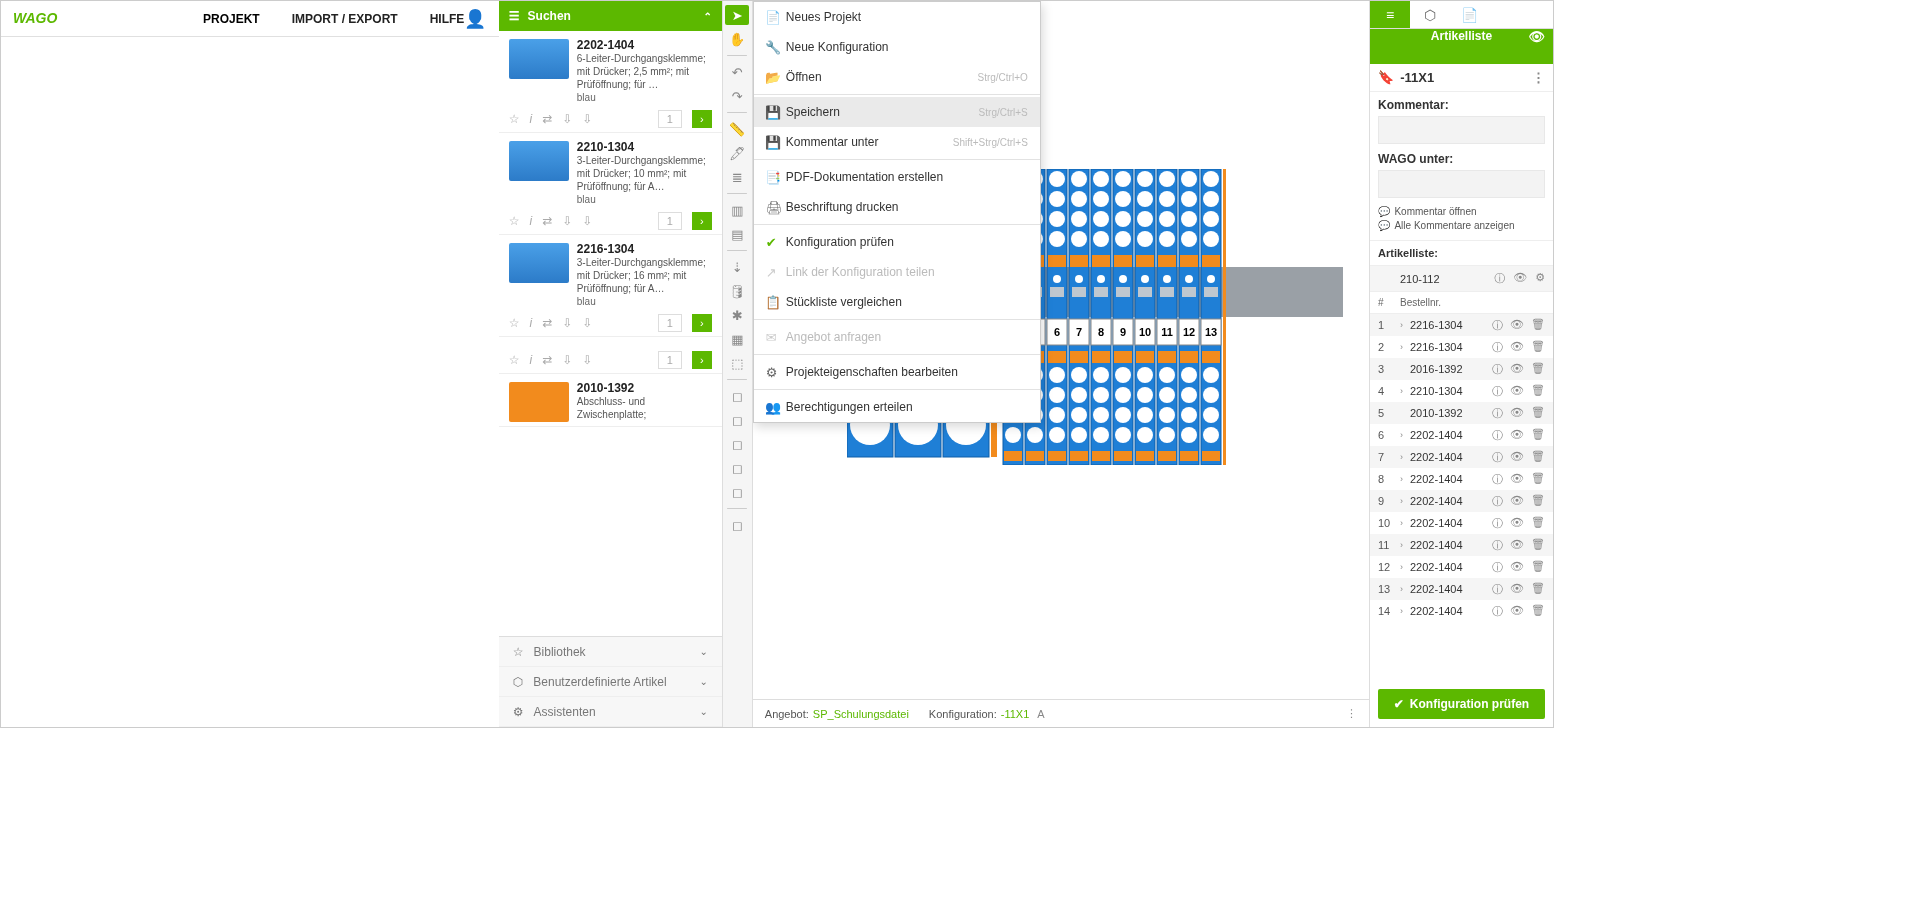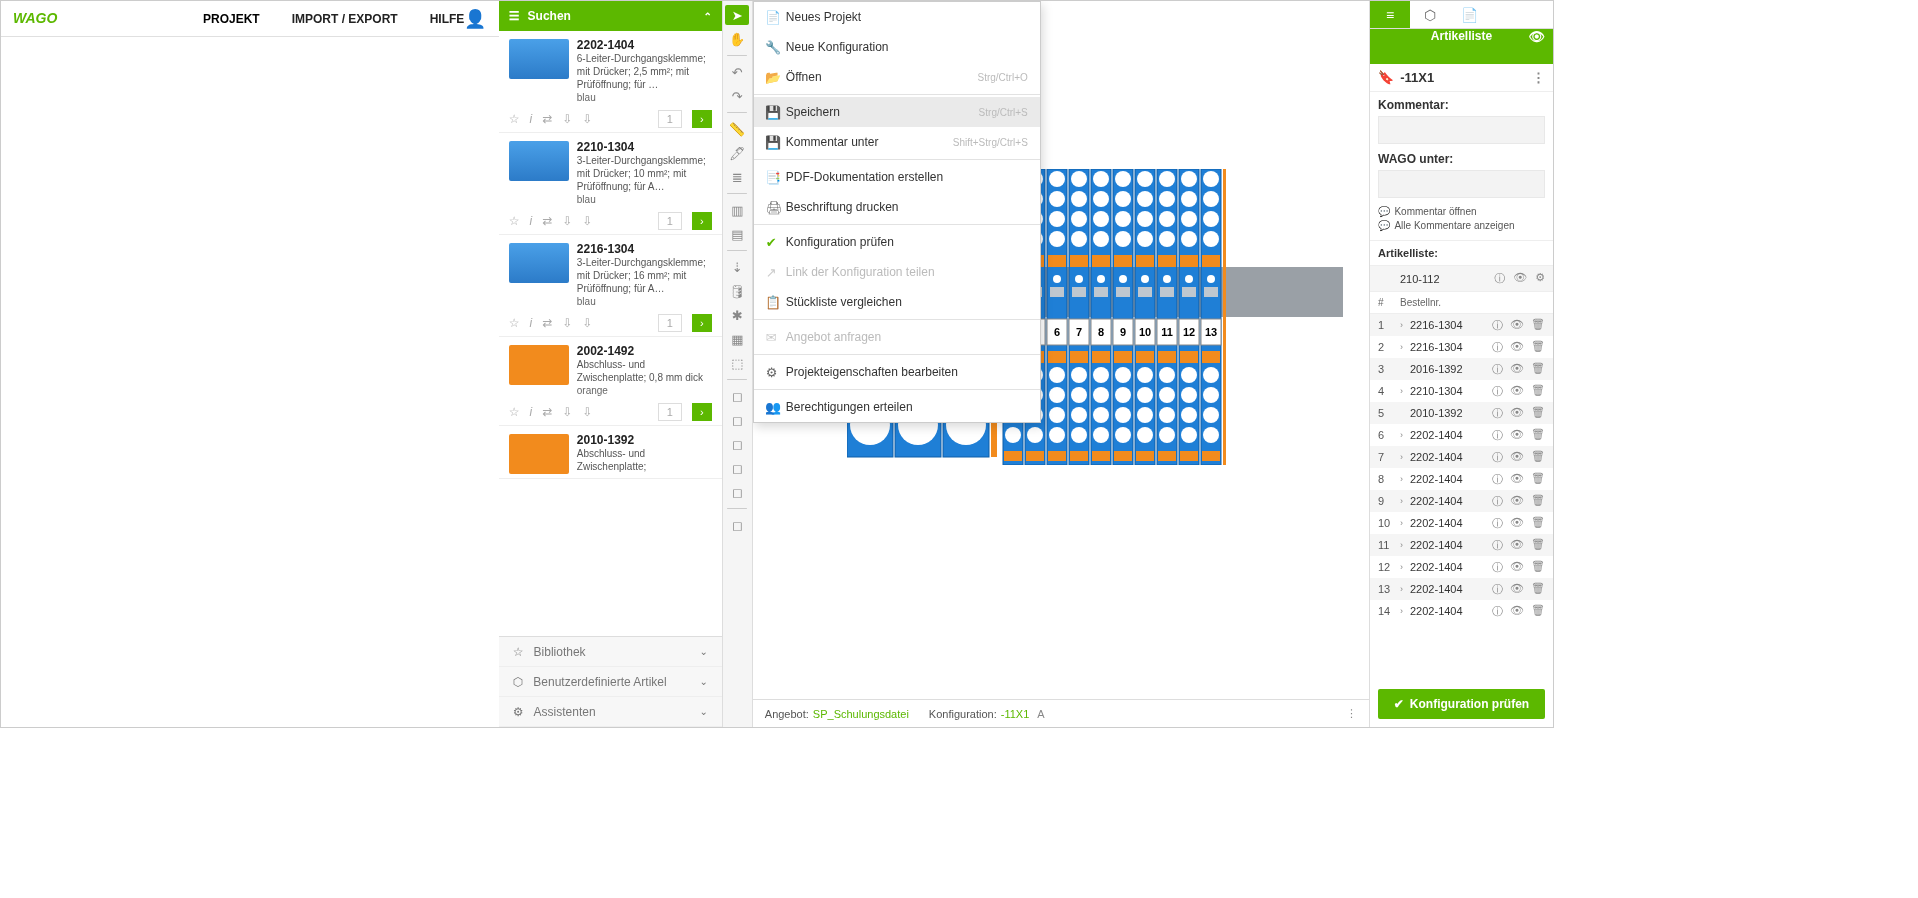--- a/index.html
+++ b/index.html
@@ -171,28 +171,20 @@
       <span style="font-style:italic">i</span>
       <span>⇄</span>
       <span>⇩</span>
       <span>⇩</span>
       <span class="spacer"></span>
       <span class="qty">1</span>
       <span class="go">›</span>
     </div>
           </div>
           <div class="product">
-            <div class="product-top">
-    <div class="thumb orange"></div>
-    <div class="pinfo">
-      <div class="pn">2002-1492</div>
-      <div>Abschluss- und Zwischenplatte; 0,8 mm dick</div>
-      <div class="color">orange</div>
-    </div>
-  </div>
             <div class="product-actions">
       <span>☆</span>
       <span style="font-style:italic">i</span>
       <span>⇄</span>
       <span>⇩</span>
       <span>⇩</span>
       <span class="spacer"></span>
       <span class="qty">1</span>
       <span class="go">›</span>
     </div>

